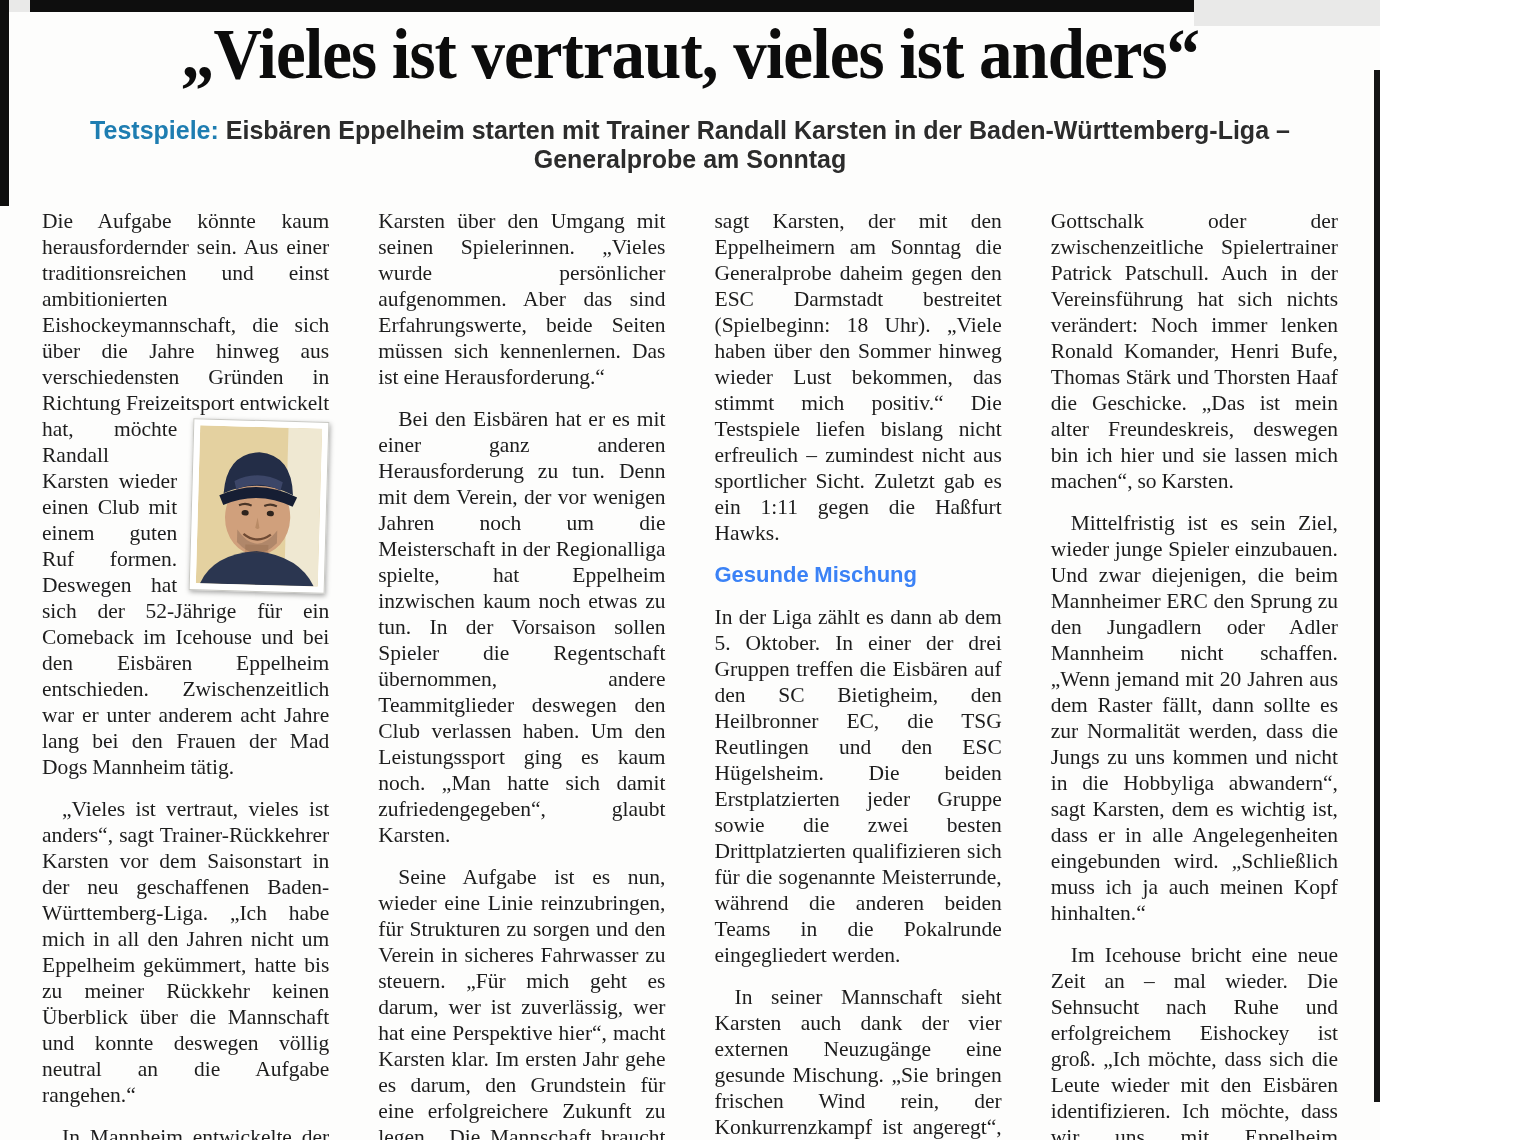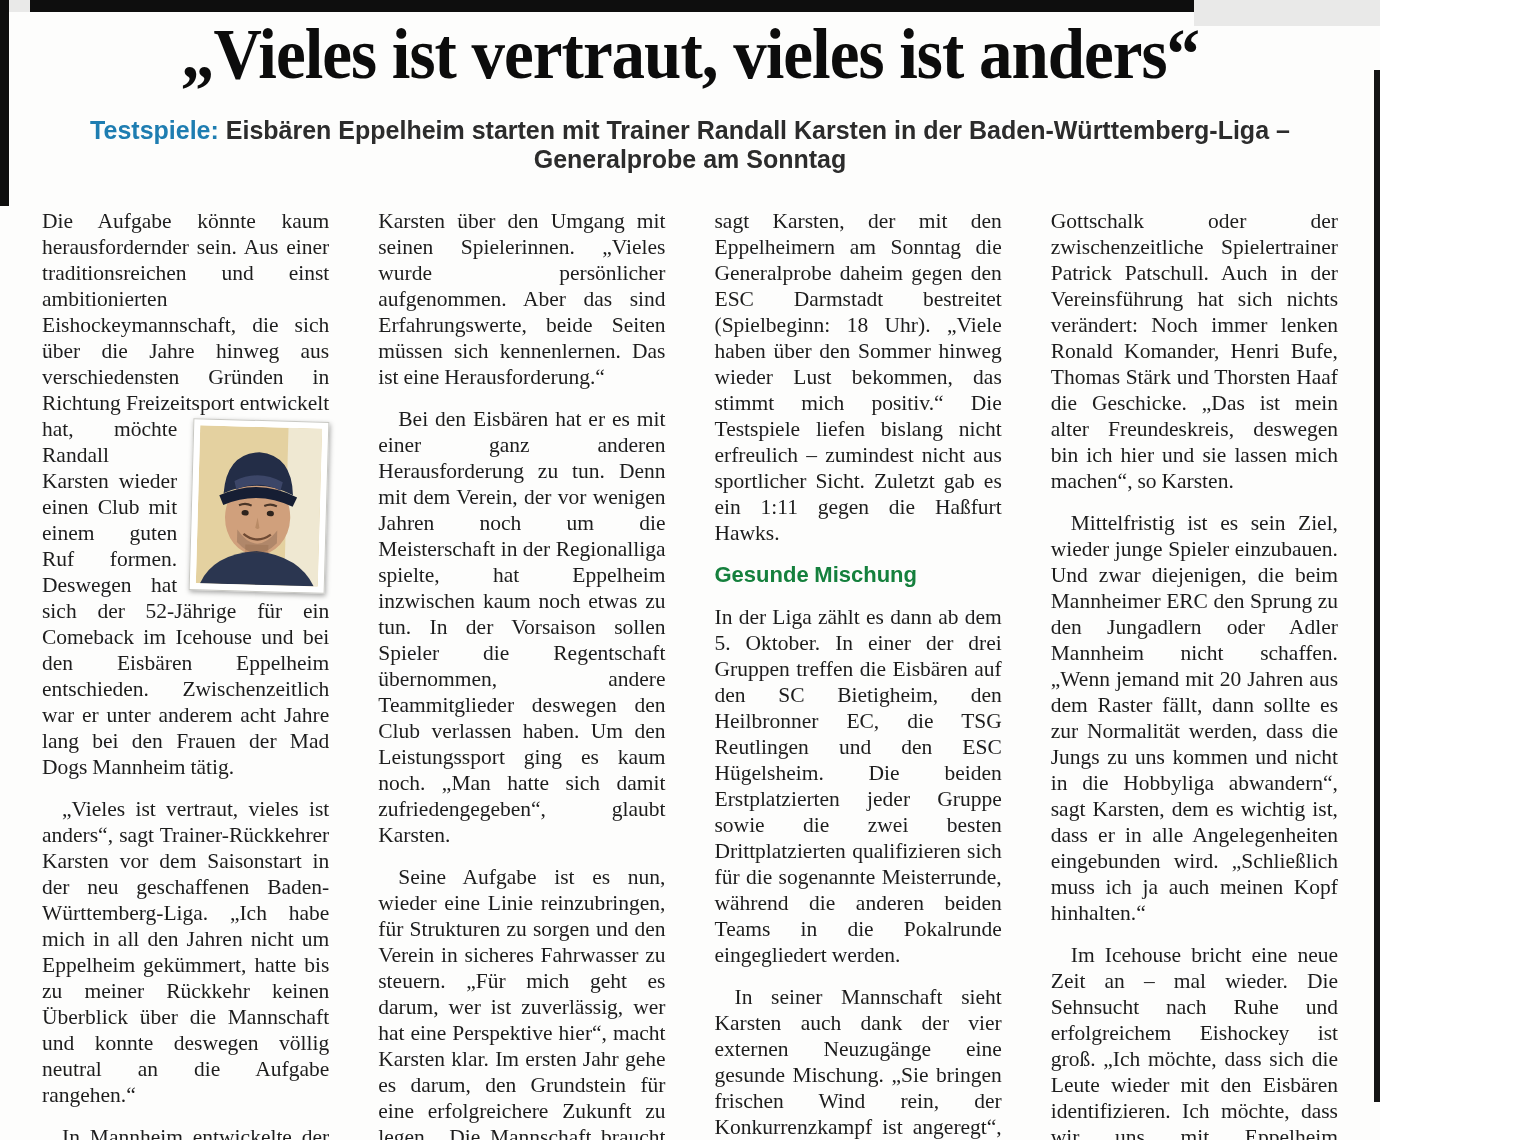--- a/index.html
+++ b/index.html
@@ -93,21 +93,21 @@
   .col p.indent {
     text-indent: 20px;
   }
   .subhead {
     font-family: "Liberation Sans", "DejaVu Sans", sans-serif;
     font-weight: bold;
     font-size: 22px;
     margin-top: 10px !important;
     margin-bottom: 2px !important;
     text-align: left;
-    color: #15803d;
+    color: #3b82f6;
   }
 
   
   .photo-frame {
     float: right;
     width: 122px;
     margin: 4px 2px 6px 14px;
     padding: 6px;
     background: #fff;
     border: 1px solid #c9c9c4;

